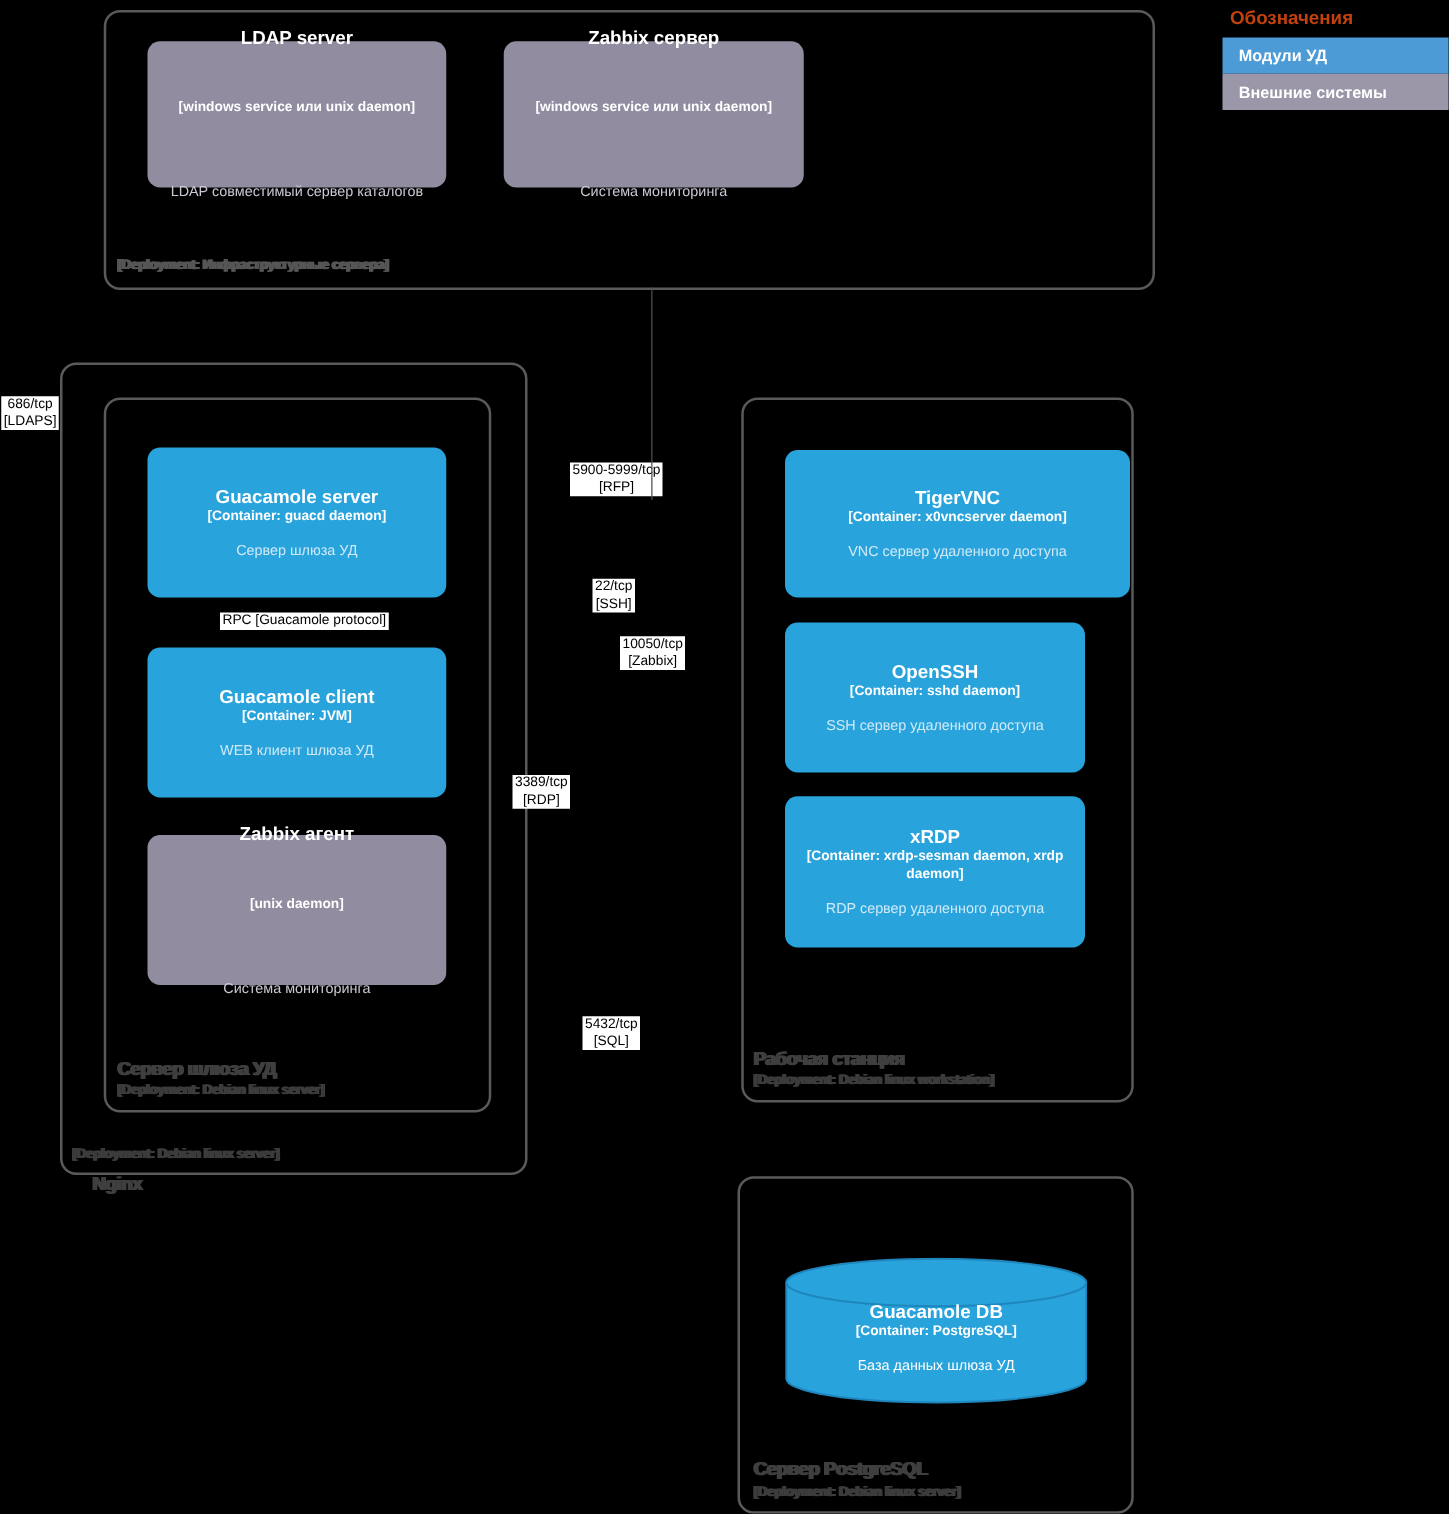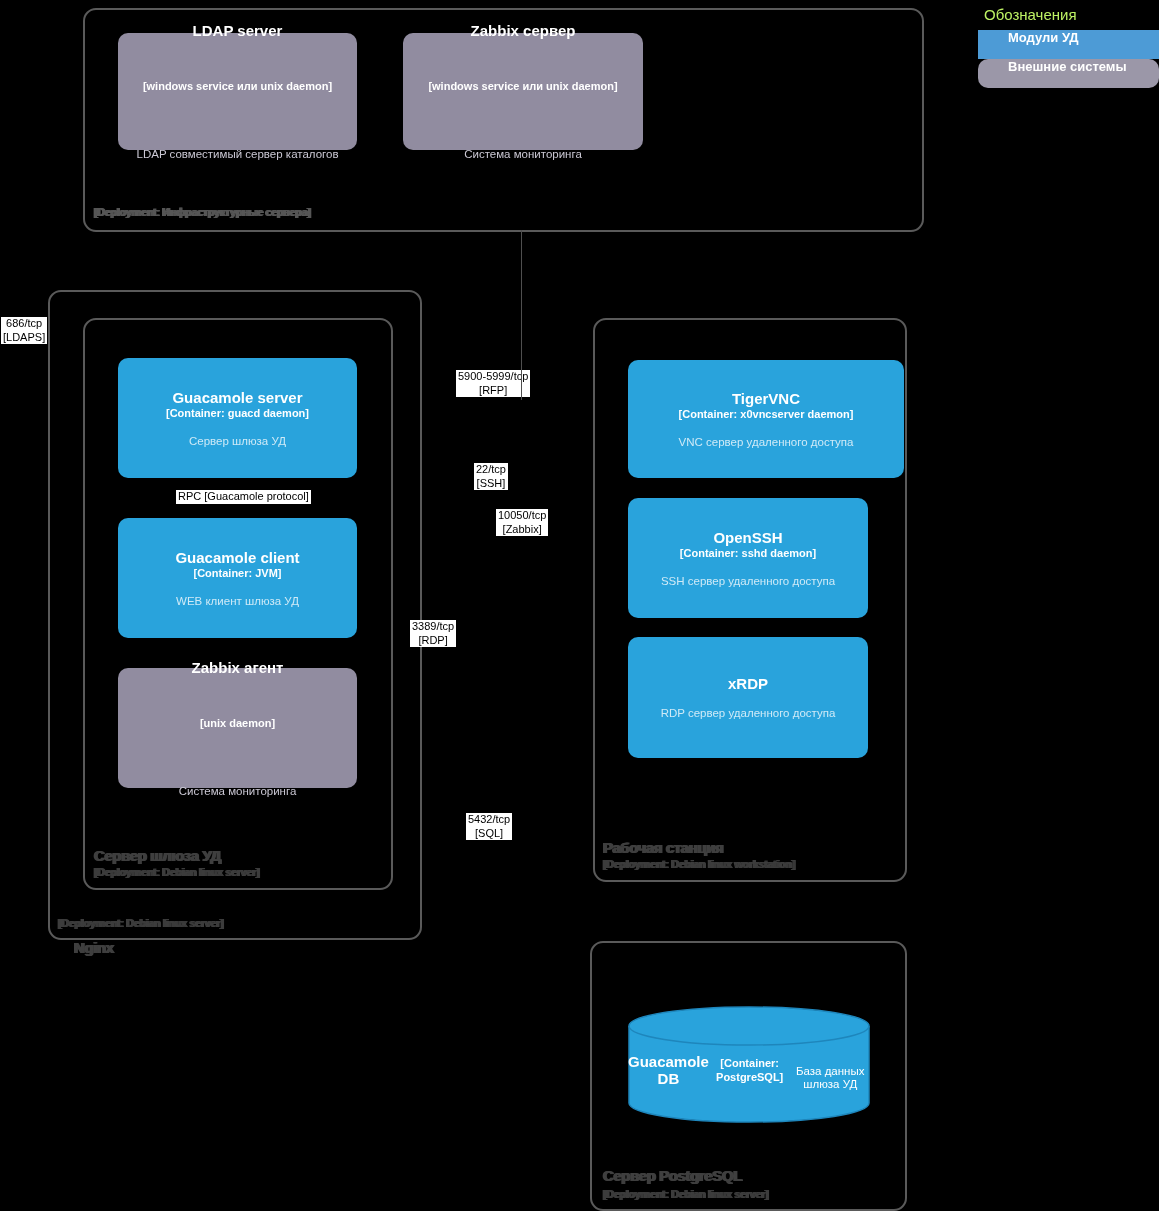--- a/index.html
+++ b/index.html
@@ -56,44 +56,44 @@
     white-space:nowrap;
   }
   .connline{
     position:absolute;
     width:1px;background:#4f4f4f;
     z-index:6;
   }
   
   .legend-title{
     position:absolute;left:984px;top:6px;
-    font-size:15px;font-weight:normal;color:#bef264;
+    font-size:15px;font-weight:bold;color:#c2410c;
   }
   .legend-row{
     position:absolute;left:978px;width:181px;height:29px;
     color:#fff;font-size:13px;font-weight:bold;
-    display:flex;
-    padding-left:30px;box-sizing:border-box;
+    display:flex;align-items:center;
+    padding-left:13px;box-sizing:border-box;
   }
   
   .cyl-wrap{position:absolute;left:628px;top:1006px;width:242px;height:118px;}
   .cyl-text{
     position:absolute;left:628px;top:1006px;width:242px;height:118px;
-    display:flex;flex-direction:row;align-items:center;justify-content:center;
+    display:flex;flex-direction:column;align-items:center;justify-content:center;
     text-align:center;color:#fff;padding-top:10px;box-sizing:border-box;
   }
 </style>
 </head>
 <body>
 
 <div class="legend-title">Обозначения</div>
 <div class="legend-row" style="top:30px;background:#4D9BD6;">
   <span>Модули УД</span>
 </div>
-<div class="legend-row" style="top:59px;background:#9B97A8;border-radius:10px;">
+<div class="legend-row" style="top:59px;background:#9B97A8;">
   <span>Внешние системы</span>
 </div>
 
 <div class="dbox" style="left:83px;top:8px;width:837px;height:220px;"></div>
 <div class="dbox-label garble infra-label" style="left:93px;top:206px;">[Deployment: Инфраструктурные сервера]</div>
 
 <div class="node gray" style="left:118px;top:33px;width:239px;height:117px;">
   <div class="node-title">LDAP server</div>
   <div class="node-sub">[windows service или unix daemon]</div>
   <div class="node-desc">LDAP совместимый сервер каталогов</div>
@@ -146,20 +146,21 @@
 </div>
 
 <div class="node blue" style="left:628px;top:498px;width:240px;height:120px;">
   <div class="node-title">OpenSSH</div>
   <div class="node-sub">[Container: sshd daemon]</div>
   <div class="node-desc">SSH сервер удаленного доступа</div>
 </div>
 
 <div class="node blue" style="left:628px;top:637px;width:240px;height:121px;">
   <div class="node-title">xRDP</div>
+  <div class="node-sub">[Container: xrdp-sesman daemon, xrdp daemon]</div>
   <div class="node-desc">RDP сервер удаленного доступа</div>
 </div>
 
 <div class="dbox" style="left:590px;top:941px;width:313px;height:266px;"></div>
 <div class="dbox-title garble" style="left:602px;top:1167px;">Сервер PostgreSQL</div>
 <div class="dbox-label garble" style="left:602px;top:1188px;">[Deployment: Debian linux server]</div>
 
 <div class="cyl-wrap">
   <svg width="242" height="118" viewBox="0 0 242 118">
     <path d="M1,20 L1,97 A120,19 0 0 0 241,97 L241,20" fill="#29A3DC" stroke="#1E86BC" stroke-width="1.5"></path>

